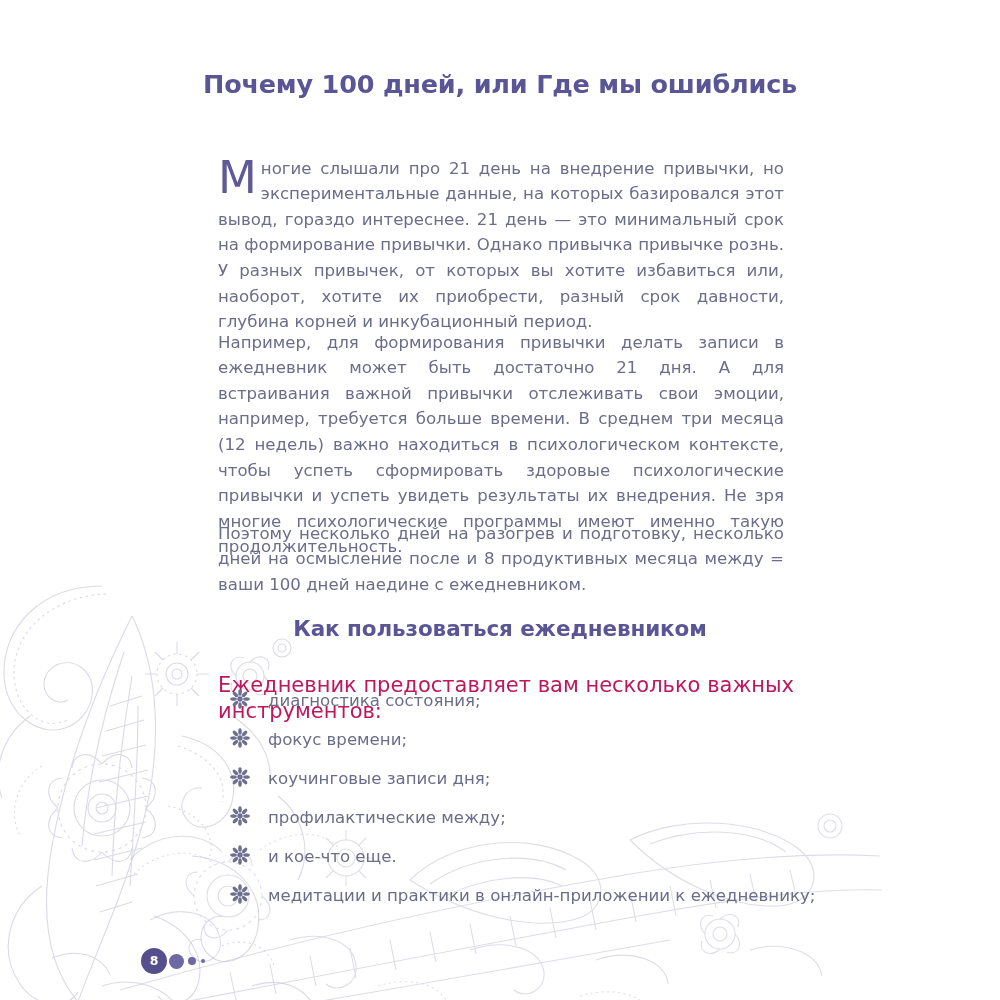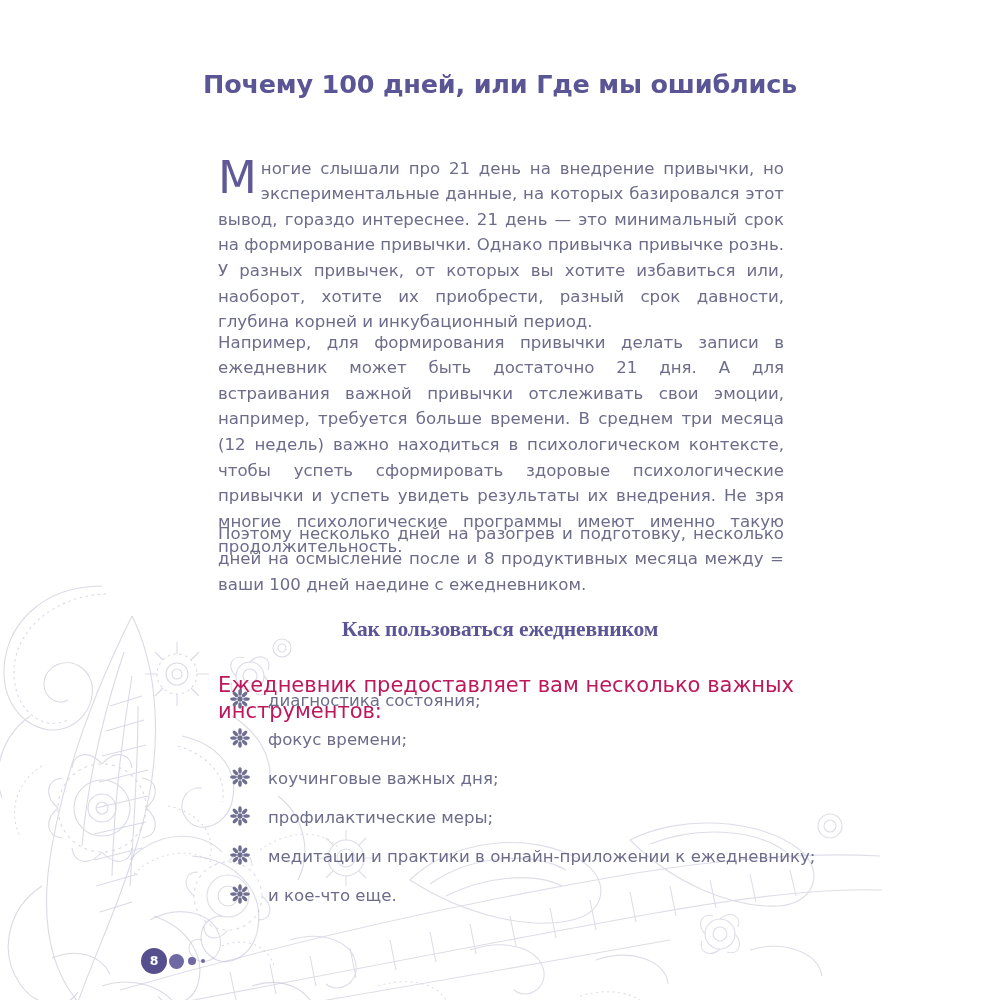--- a/index.html
+++ b/index.html
@@ -92,21 +92,20 @@
     position: absolute;
     left: 150px;
     top: 597px;
     width: 700px;
     text-align: center;
     font-weight: bold;
     font-size: 21.5px;
     line-height: 28px;
     letter-spacing: -0.1px;
     color: #5a5595;
-    font-family: Liberation Serif, serif;
   }
 
   #tools-intro {
     position: absolute;
     left: 218px;
     top: 652px;
     width: 600px;
     color: #be185d;
     font-size: 21px;
     line-height: 25.6px;
@@ -358,69 +357,69 @@
             <ellipse cx="12" cy="19.8" rx="2.15" ry="4.0"></ellipse>
             <ellipse cx="4.2" cy="12" rx="4.0" ry="2.15"></ellipse>
             <ellipse cx="19.8" cy="12" rx="4.0" ry="2.15"></ellipse>
             <ellipse cx="6.5" cy="6.5" rx="4.0" ry="2.15" transform="rotate(45 6.5 6.5)"></ellipse>
             <ellipse cx="17.5" cy="17.5" rx="4.0" ry="2.15" transform="rotate(45 17.5 17.5)"></ellipse>
             <ellipse cx="17.5" cy="6.5" rx="4.0" ry="2.15" transform="rotate(-45 17.5 6.5)"></ellipse>
             <ellipse cx="6.5" cy="17.5" rx="4.0" ry="2.15" transform="rotate(-45 6.5 17.5)"></ellipse>
             <circle cx="12" cy="12" r="3.2"></circle>
           </g>
         </svg>
-        <span class="tool-label">коучинговые важных дня;</span>
-      </li>
-      <li class="tool-item">
-        <svg class="bullet-icon" viewBox="0 0 24 24">
-          <g fill="#6f6f92">
-            <ellipse cx="12" cy="4.2" rx="2.15" ry="4.0"></ellipse>
-            <ellipse cx="12" cy="19.8" rx="2.15" ry="4.0"></ellipse>
-            <ellipse cx="4.2" cy="12" rx="4.0" ry="2.15"></ellipse>
-            <ellipse cx="19.8" cy="12" rx="4.0" ry="2.15"></ellipse>
-            <ellipse cx="6.5" cy="6.5" rx="4.0" ry="2.15" transform="rotate(45 6.5 6.5)"></ellipse>
-            <ellipse cx="17.5" cy="17.5" rx="4.0" ry="2.15" transform="rotate(45 17.5 17.5)"></ellipse>
-            <ellipse cx="17.5" cy="6.5" rx="4.0" ry="2.15" transform="rotate(-45 17.5 6.5)"></ellipse>
-            <ellipse cx="6.5" cy="17.5" rx="4.0" ry="2.15" transform="rotate(-45 6.5 17.5)"></ellipse>
-            <circle cx="12" cy="12" r="3.2"></circle>
-          </g>
-        </svg>
-        <span class="tool-label">профилактические меры;</span>
+        <span class="tool-label">коучинговые записи дня;</span>
+      </li>
+      <li class="tool-item">
+        <svg class="bullet-icon" viewBox="0 0 24 24">
+          <g fill="#6f6f92">
+            <ellipse cx="12" cy="4.2" rx="2.15" ry="4.0"></ellipse>
+            <ellipse cx="12" cy="19.8" rx="2.15" ry="4.0"></ellipse>
+            <ellipse cx="4.2" cy="12" rx="4.0" ry="2.15"></ellipse>
+            <ellipse cx="19.8" cy="12" rx="4.0" ry="2.15"></ellipse>
+            <ellipse cx="6.5" cy="6.5" rx="4.0" ry="2.15" transform="rotate(45 6.5 6.5)"></ellipse>
+            <ellipse cx="17.5" cy="17.5" rx="4.0" ry="2.15" transform="rotate(45 17.5 17.5)"></ellipse>
+            <ellipse cx="17.5" cy="6.5" rx="4.0" ry="2.15" transform="rotate(-45 17.5 6.5)"></ellipse>
+            <ellipse cx="6.5" cy="17.5" rx="4.0" ry="2.15" transform="rotate(-45 6.5 17.5)"></ellipse>
+            <circle cx="12" cy="12" r="3.2"></circle>
+          </g>
+        </svg>
+        <span class="tool-label">профилактические между;</span>
+      </li>
+      <li class="tool-item">
+        <svg class="bullet-icon" viewBox="0 0 24 24">
+          <g fill="#6f6f92">
+            <ellipse cx="12" cy="4.2" rx="2.15" ry="4.0"></ellipse>
+            <ellipse cx="12" cy="19.8" rx="2.15" ry="4.0"></ellipse>
+            <ellipse cx="4.2" cy="12" rx="4.0" ry="2.15"></ellipse>
+            <ellipse cx="19.8" cy="12" rx="4.0" ry="2.15"></ellipse>
+            <ellipse cx="6.5" cy="6.5" rx="4.0" ry="2.15" transform="rotate(45 6.5 6.5)"></ellipse>
+            <ellipse cx="17.5" cy="17.5" rx="4.0" ry="2.15" transform="rotate(45 17.5 17.5)"></ellipse>
+            <ellipse cx="17.5" cy="6.5" rx="4.0" ry="2.15" transform="rotate(-45 17.5 6.5)"></ellipse>
+            <ellipse cx="6.5" cy="17.5" rx="4.0" ry="2.15" transform="rotate(-45 6.5 17.5)"></ellipse>
+            <circle cx="12" cy="12" r="3.2"></circle>
+          </g>
+        </svg>
+        <span class="tool-label">и кое-что еще.</span>
       </li>
       <li class="tool-item">
         <svg class="bullet-icon" viewBox="0 0 24 24">
           <g fill="#6f6f92">
             <ellipse cx="12" cy="4.2" rx="2.15" ry="4.0"></ellipse>
             <ellipse cx="12" cy="19.8" rx="2.15" ry="4.0"></ellipse>
             <ellipse cx="4.2" cy="12" rx="4.0" ry="2.15"></ellipse>
             <ellipse cx="19.8" cy="12" rx="4.0" ry="2.15"></ellipse>
             <ellipse cx="6.5" cy="6.5" rx="4.0" ry="2.15" transform="rotate(45 6.5 6.5)"></ellipse>
             <ellipse cx="17.5" cy="17.5" rx="4.0" ry="2.15" transform="rotate(45 17.5 17.5)"></ellipse>
             <ellipse cx="17.5" cy="6.5" rx="4.0" ry="2.15" transform="rotate(-45 17.5 6.5)"></ellipse>
             <ellipse cx="6.5" cy="17.5" rx="4.0" ry="2.15" transform="rotate(-45 6.5 17.5)"></ellipse>
             <circle cx="12" cy="12" r="3.2"></circle>
           </g>
         </svg>
         <span class="tool-label">медитации и практики в онлайн-приложении к ежедневнику;</span>
-      </li>
-      <li class="tool-item">
-        <svg class="bullet-icon" viewBox="0 0 24 24">
-          <g fill="#6f6f92">
-            <ellipse cx="12" cy="4.2" rx="2.15" ry="4.0"></ellipse>
-            <ellipse cx="12" cy="19.8" rx="2.15" ry="4.0"></ellipse>
-            <ellipse cx="4.2" cy="12" rx="4.0" ry="2.15"></ellipse>
-            <ellipse cx="19.8" cy="12" rx="4.0" ry="2.15"></ellipse>
-            <ellipse cx="6.5" cy="6.5" rx="4.0" ry="2.15" transform="rotate(45 6.5 6.5)"></ellipse>
-            <ellipse cx="17.5" cy="17.5" rx="4.0" ry="2.15" transform="rotate(45 17.5 17.5)"></ellipse>
-            <ellipse cx="17.5" cy="6.5" rx="4.0" ry="2.15" transform="rotate(-45 17.5 6.5)"></ellipse>
-            <ellipse cx="6.5" cy="17.5" rx="4.0" ry="2.15" transform="rotate(-45 6.5 17.5)"></ellipse>
-            <circle cx="12" cy="12" r="3.2"></circle>
-          </g>
-        </svg>
-        <span class="tool-label">и кое-что еще.</span>
       </li>
     </ul>
 
     <div id="page-number-group">
       <div id="page-number-badge">8</div>
       <span class="trail-dot d1"></span>
       <span class="trail-dot d2"></span>
       <span class="trail-dot d3"></span>
     </div>
 

